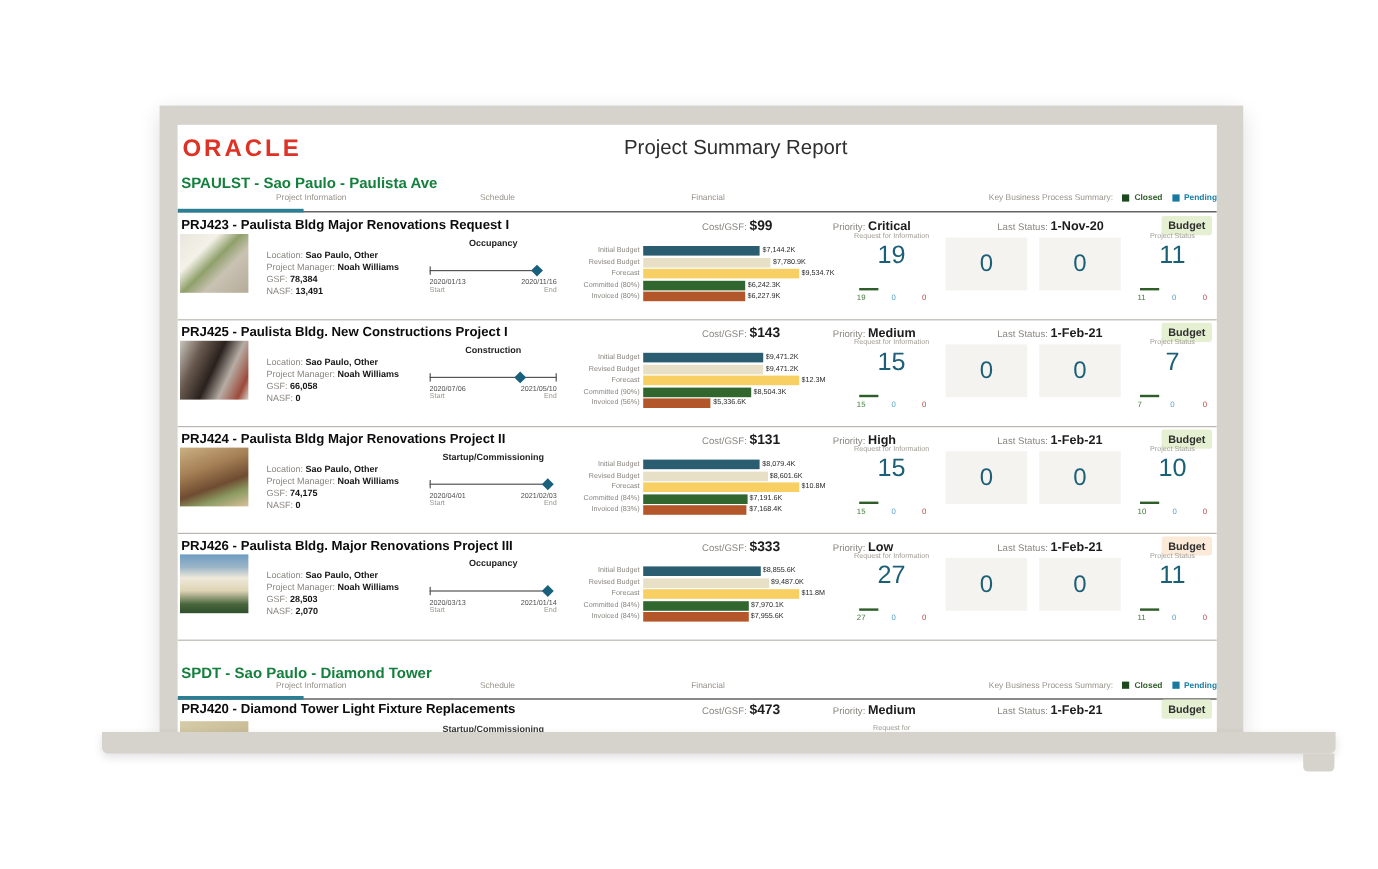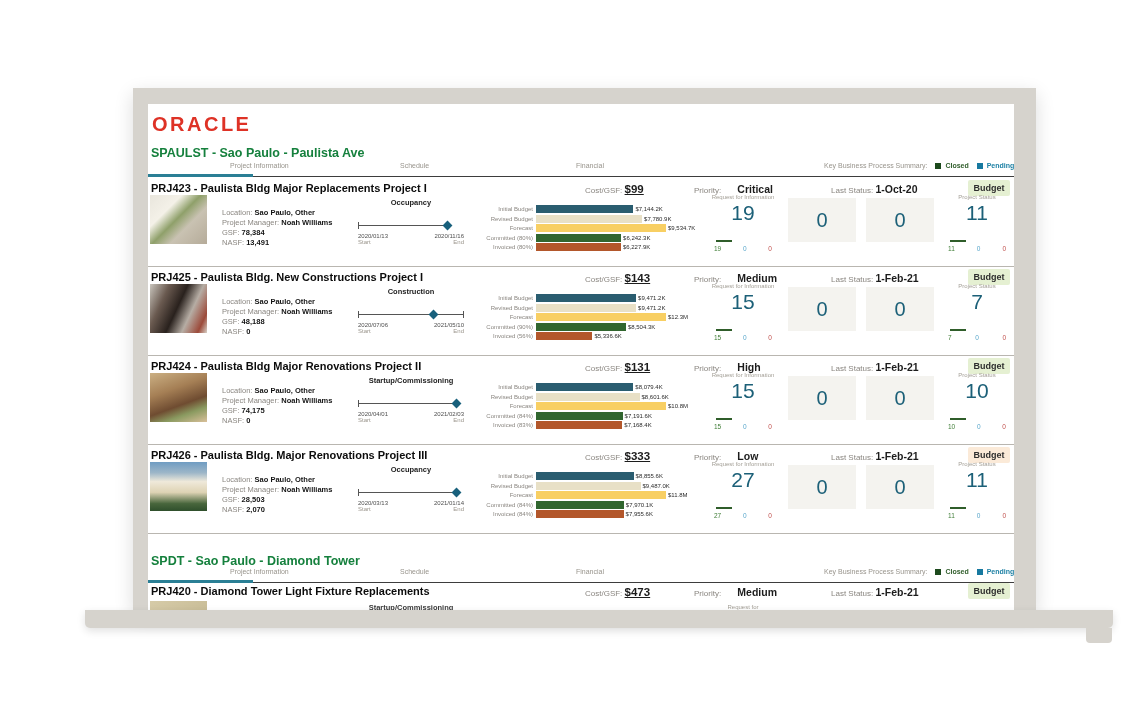--- a/index.html
+++ b/index.html
@@ -35,22 +35,22 @@
   .rule-accent { left:0; width:105px; height:3px; background:#2a7f95; }
 
   
   .rows { left:0; top:74px; width:866px; }
   .project-row { position:relative; width:866px; height:89px; border-bottom:1px solid #b9b6b0; }
   .project-row > * { position:absolute; }
 
   .p-title { left:3px; top:4px; font-size:11px; font-weight:bold; color:#0c0c0c; white-space:nowrap; }
   .inline-kv { top:5px; font-size:8px; color:#8a8680; white-space:nowrap; }
   .inline-kv b { color:#1c1c1c; }
-  .p-cost  { left:437px; } .p-cost b { font-size:11.5px;text-decoration:underline; }
-  .p-priority { left:546px; } .p-priority b { font-size:10.5px;margin-left:14px; }
+  .p-cost  { left:437px; } .p-cost b { font-size:11.5px; }
+  .p-priority { left:546px; } .p-priority b { font-size:10.5px; }
   .p-last  { left:683px; } .p-last b { font-size:10.5px; }
   .p-badge { left:820px; top:2px; width:42px; padding:3px 2px; text-align:center;
     font-size:9px; font-weight:bold; color:#2e2e2e; border-radius:2px; }
 
   .thumb { left:2px; top:17px; width:57px; height:49px; }
   .thumb-1 { background:linear-gradient(135deg,#e9e6dd 0%,#f4f1e8 30%,#8fa06a 48%,#c9c2b2 65%,#b5ab99 100%); }
   .thumb-2 { background:linear-gradient(115deg,#c9c5bd 0%,#6a5a50 25%,#29211d 48%,#b6ada4 68%,#9c4a3a 88%,#d8d2c8 100%); }
   .thumb-3 { background:linear-gradient(160deg,#cbb084 0%,#a57f55 35%,#6f4c31 62%,#8a9a60 78%,#d9c09a 100%); }
   .thumb-4 { background:linear-gradient(180deg,#6f9cc2 0%,#9db6c8 22%,#efe9da 40%,#ded3b4 62%,#48663c 85%,#2f4f2c 100%); }
   .thumb-5 { background:linear-gradient(135deg,#d6cba8 0%,#c7bb95 100%); }
@@ -108,52 +108,53 @@
     font-size:7.5px; font-weight:bold; color:#3a3a3a; white-space:nowrap; }
   .partial-rfi { left:560px; top:21px; width:70px; text-align:center; font-size:6px; color:#a39f96; }
 </style>
 </head>
 <body>
 
 <div class="device-screen">
   <div class="page">
 
     <div class="logo">ORACLE</div>
+    <div class="report-title">Project Summary Report</div>
 
     <div class="section-title sec1-title">SPAULST - Sao Paulo - Paulista Ave</div>
 
     <div class="col-headers col-headers-1">
       <span class="ch ch-pi">Project Information</span>
       <span class="ch ch-sched">Schedule</span>
       <span class="ch ch-fin">Financial</span>
       <span class="legend">
         <span>Key Business Process Summary:</span>
         <span class="sq legend-closed-sq" style="background: rgb(29, 74, 29);"></span>
         <span class="lg-closed">Closed</span>
         <span class="sq legend-pending-sq" style="background: rgb(23, 121, 160);"></span>
         <span class="lg-pending">Pending</span>
       </span>
     </div>
     <div class="header-rule rule1"></div>
     <div class="rule-accent accent1"></div>
 
     <div class="rows">
         <div class="project-row">
-    <div class="p-title">PRJ423 - Paulista Bldg Major Replacements Project I</div>
+    <div class="p-title">PRJ423 - Paulista Bldg Major Renovations Request I</div>
     <div class="inline-kv p-cost">
       <span>Cost/GSF:</span>
       <b>$99</b>
     </div>
     <div class="inline-kv p-priority">
       <span>Priority:</span>
       <b>Critical</b>
     </div>
     <div class="inline-kv p-last">
       <span>Last Status:</span>
-      <b>1-Oct-20</b>
+      <b>1-Nov-20</b>
     </div>
     <div class="p-badge" style="background: rgb(229, 240, 210);">Budget</div>
 
     <div class="thumb thumb-1"></div>
 
     <div class="info">
       <div>
         <span>Location:</span>
         <b>Sao Paulo, Other</b>
       </div>
@@ -264,21 +265,21 @@
       <div>
         <span>Location:</span>
         <b>Sao Paulo, Other</b>
       </div>
       <div>
         <span>Project Manager:</span>
         <b>Noah Williams</b>
       </div>
       <div>
         <span>GSF:</span>
-        <b>48,188</b>
+        <b>66,058</b>
       </div>
       <div>
         <span>NASF:</span>
         <b>0</b>
       </div>
     </div>
 
     <div class="sched-phase">Construction</div>
     <div class="sched-track">
       <span class="track-startcap"></span>

